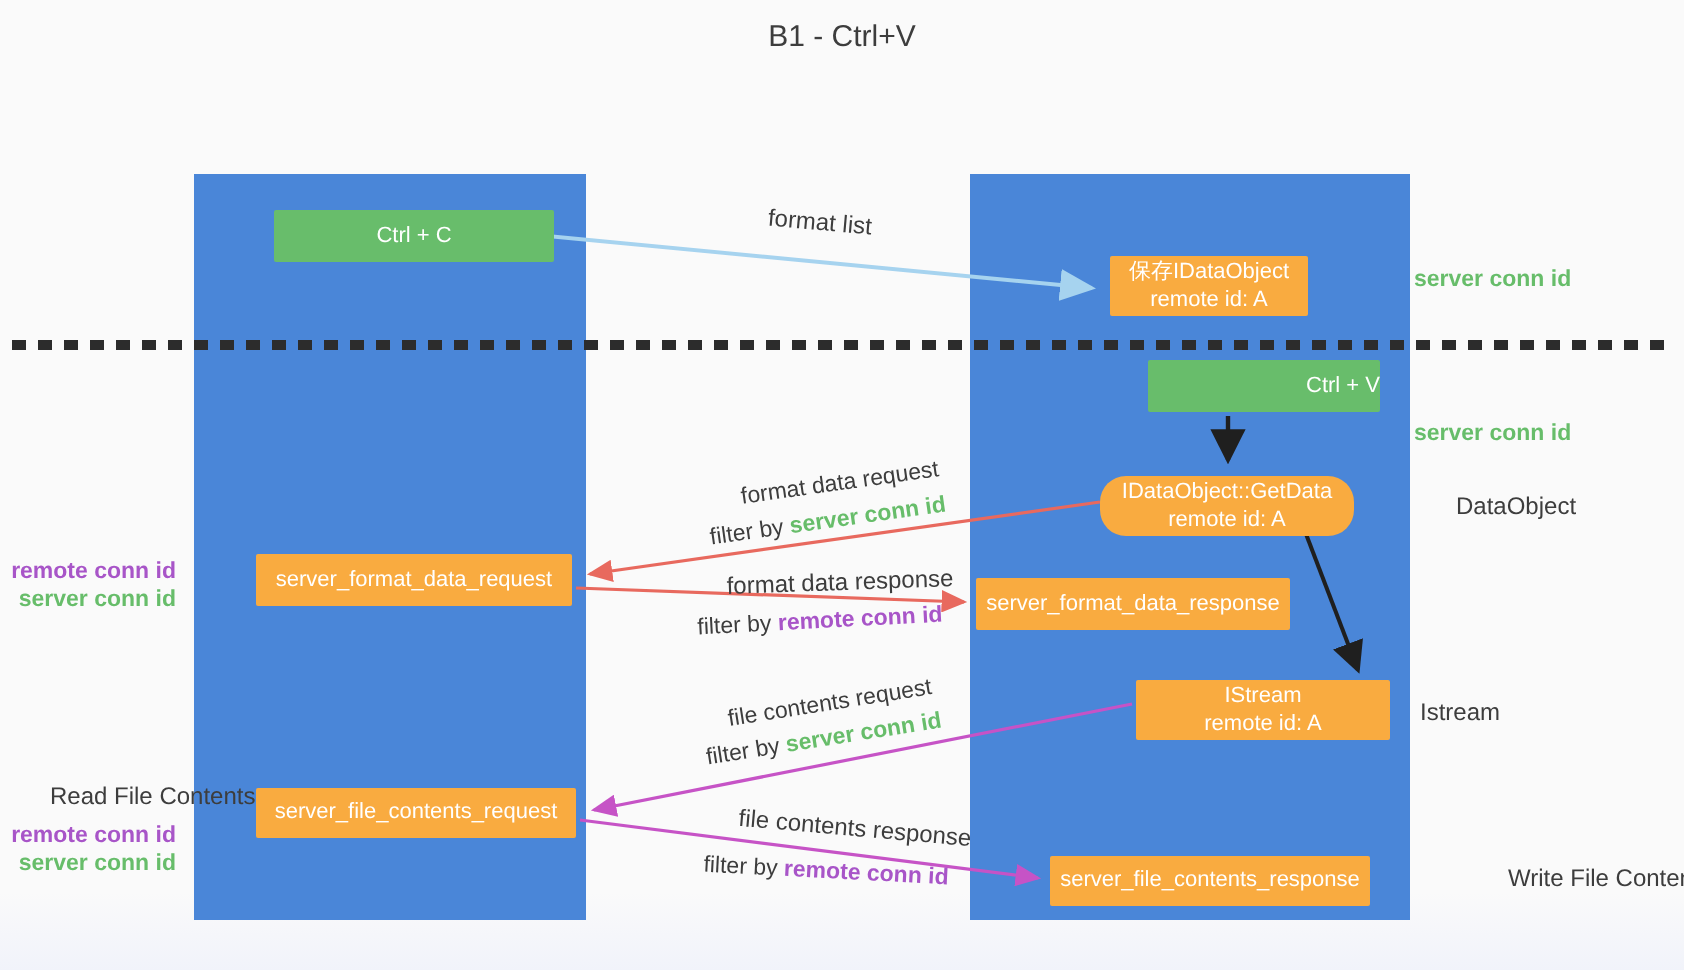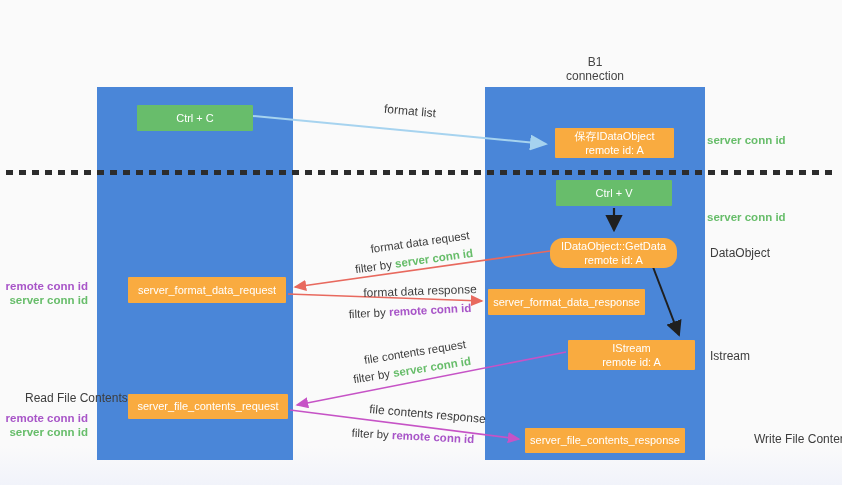--- a/index.html
+++ b/index.html
@@ -29,27 +29,24 @@
   .center{text-align:center;}
   .right{text-align:right;}
   svg.arrows{left:0;top:0;pointer-events:none;}
 </style>
 </head>
 <body>
 
 <div class="canvas">
 
   <div class="abs title">
+    <div>B1 - Ctrl+V</div>
   </div>
 
   <div class="abs colhead" style="left:97px;width:196px;">
-  </div>
-  <div class="abs colhead" style="left:485px;width:220px;">
-    <div>B1</div>
-    <div>connection</div>
   </div>
 
   <div class="abs column" style="left:97px;width:196px;"></div>
   <div class="abs column" style="left:485px;width:220px;"></div>
 
   <svg class="abs arrows" width="842" height="485" viewBox="0 0 842 485">
     <defs>
       <marker id="ah-blue" markerWidth="9" markerHeight="8" refX="8" refY="4" orient="auto">
         <path d="M0,0 L9,4 L0,8 z" fill="#a6d3ef"></path>
       </marker>
@@ -67,28 +64,28 @@
     <line x1="614" y1="208" x2="614" y2="230" stroke="#1f1f1f" stroke-width="2.2" marker-end="url(#ah-black)"></line>
     <line x1="550" y1="251" x2="295" y2="287" stroke="#e8695e" stroke-width="1.6" marker-end="url(#ah-red)"></line>
     <line x1="288" y1="294" x2="482" y2="301" stroke="#e8695e" stroke-width="1.6" marker-end="url(#ah-red)"></line>
     <line x1="653" y1="267" x2="679" y2="335" stroke="#1f1f1f" stroke-width="2" marker-end="url(#ah-black)"></line>
     <line x1="566" y1="352" x2="297" y2="405" stroke="#c653c6" stroke-width="1.6" marker-end="url(#ah-mag)"></line>
     <line x1="290" y1="410" x2="519" y2="439" stroke="#c653c6" stroke-width="1.6" marker-end="url(#ah-mag)"></line>
   </svg>
 
   <div class="abs divider"></div>
 
-  <div class="abs node green-box one-line" style="left:137px;top:105px;width:116px;height:26px;line-height:26px;">Ctrl + C</div>
+  <div class="abs node green-box one-line" style="left:137px;top:105px;width:140px;height:26px;line-height:26px;">Ctrl + C</div>
 
-  <div class="abs node orange-box two-line" style="left:555px;top:128px;width:119px;height:29px;">
+  <div class="abs node orange-box two-line" style="left:555px;top:128px;width:99px;height:29px;">
     <div>保存IDataObject</div>
     <div>remote id: A</div>
   </div>
 
-  <div class="abs node green-box one-line" style="left:556px;top:180px;width:116px;height:26px;line-height:26px;">Ctrl + V</div>
+  <div class="abs node green-box one-line" style="left:574px;top:180px;width:116px;height:26px;line-height:26px;text-align:right;">Ctrl + V</div>
 
   <div class="abs node orange-box two-line" style="left:550px;top:238px;width:127px;height:29px;border-radius:13px;">
     <div>IDataObject::GetData</div>
     <div>remote id: A</div>
   </div>
 
   <div class="abs node orange-box one-line" style="left:488px;top:289px;width:157px;height:26px;line-height:26px;">server_format_data_response</div>
 
   <div class="abs node orange-box one-line" style="left:128px;top:277px;width:158px;height:26px;line-height:26px;">server_format_data_request</div>
 
@@ -122,21 +119,21 @@
   </div>
 
   <div class="abs lbl center" style="left:355px;top:407px;width:145px;transform:rotate(5deg);">file contents response</div>
   <div class="abs lbl lbl-sm center" style="left:331px;top:430px;width:164px;transform:rotate(3deg);">
     <span>filter by</span>
     <span class="purple-text">remote conn id</span>
   </div>
 
   <div class="abs lbl lbl-sm green-text" style="left:707px;top:134px;">server conn id</div>
   <div class="abs lbl lbl-sm green-text" style="left:707px;top:211px;">server conn id</div>
-  <div class="abs lbl" style="left:710px;top:246px;">DataObject</div>
+  <div class="abs lbl" style="left:728px;top:246px;">DataObject</div>
   <div class="abs lbl" style="left:710px;top:349px;">Istream</div>
   <div class="abs lbl" style="left:712px;top:432px;margin-left:42px;">Write File Contents</div>
 
   <div class="abs lbl lbl-sm right" style="left:0px;top:279px;width:88px;line-height:14px;">
     <div class="purple-text">remote conn id</div>
     <div class="green-text">server conn id</div>
   </div>
   <div class="abs lbl right" style="left:0px;top:391px;width:94px;padding-left:25px;">Read File Contents</div>
   <div class="abs lbl lbl-sm right" style="left:0px;top:411px;width:88px;line-height:14px;">
     <div class="purple-text">remote conn id</div>

